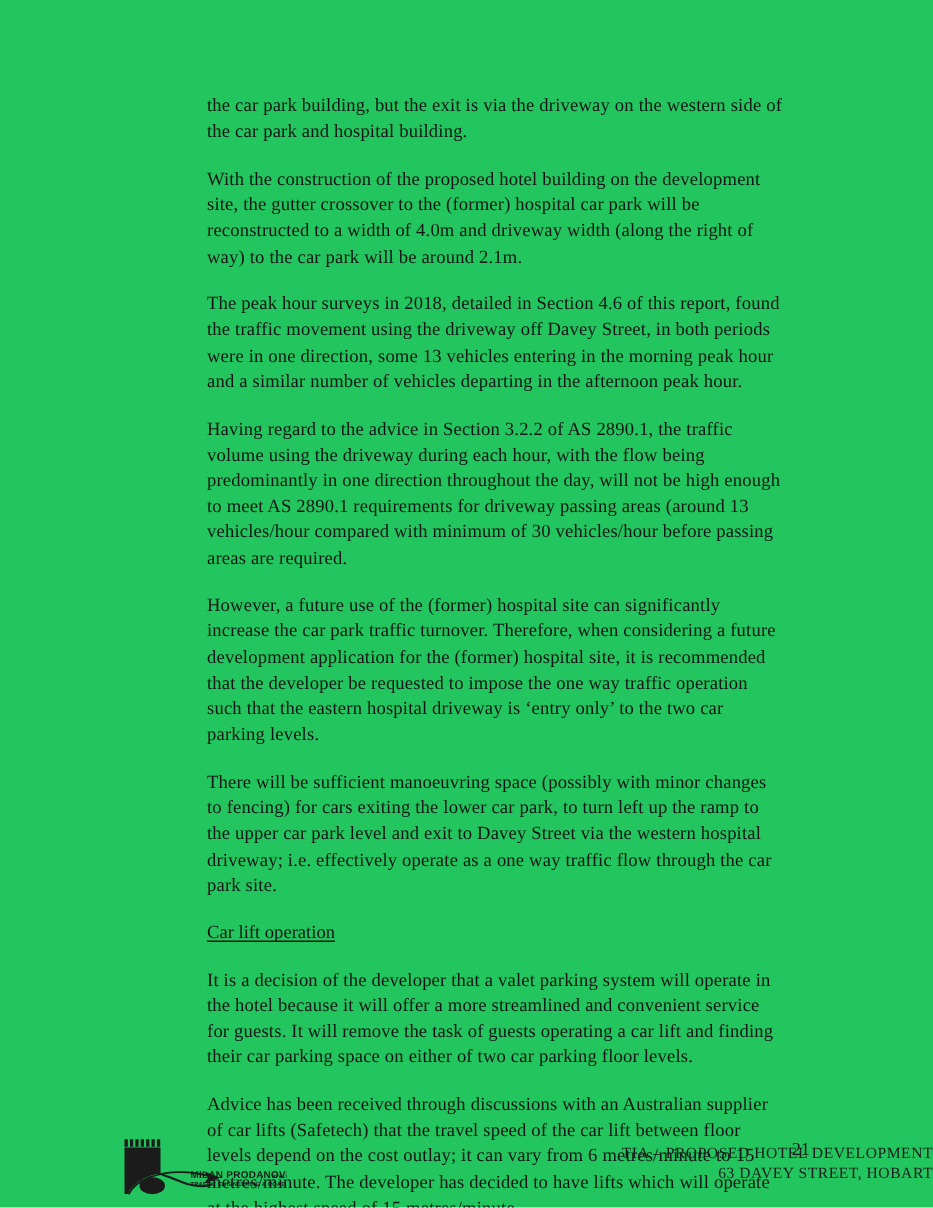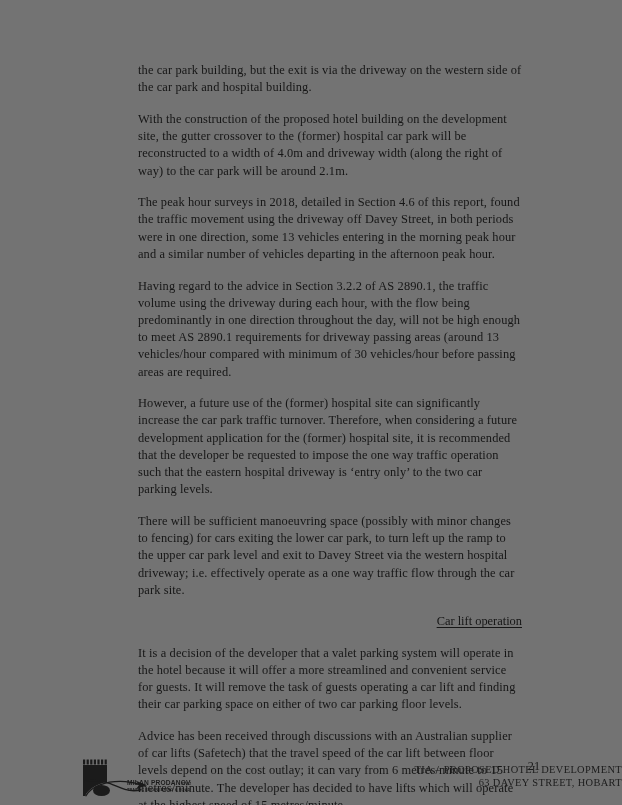--- a/index.html
+++ b/index.html
@@ -12,21 +12,21 @@
     height: 805px;
     position: relative;
     font-family: "Liberation Serif", "DejaVu Serif", serif;
     color: #1a1a1a;
     overflow: hidden;
   }
 
   .page {
     position: absolute;
     inset: 0;
-    background: #737373;
+    background: #22c55e;
   }
 
   .content {
     position: absolute;
     left: 138px;
     top: 62px;
     width: 384px;
   }
 
   p.para {
@@ -39,21 +39,20 @@
   }
 
   h2.section-heading {
     margin: 3px 0 14px 0;
     font-size: 12.4px;
     line-height: 17.2px;
     font-weight: normal;
     text-decoration: underline;
     text-underline-offset: 2px;
     color: #161616;
-    text-align: right;
   }
 
   
   .footer {
     position: absolute;
     left: 0;
     right: 0;
     top: 744px;
     height: 60px;
   }

